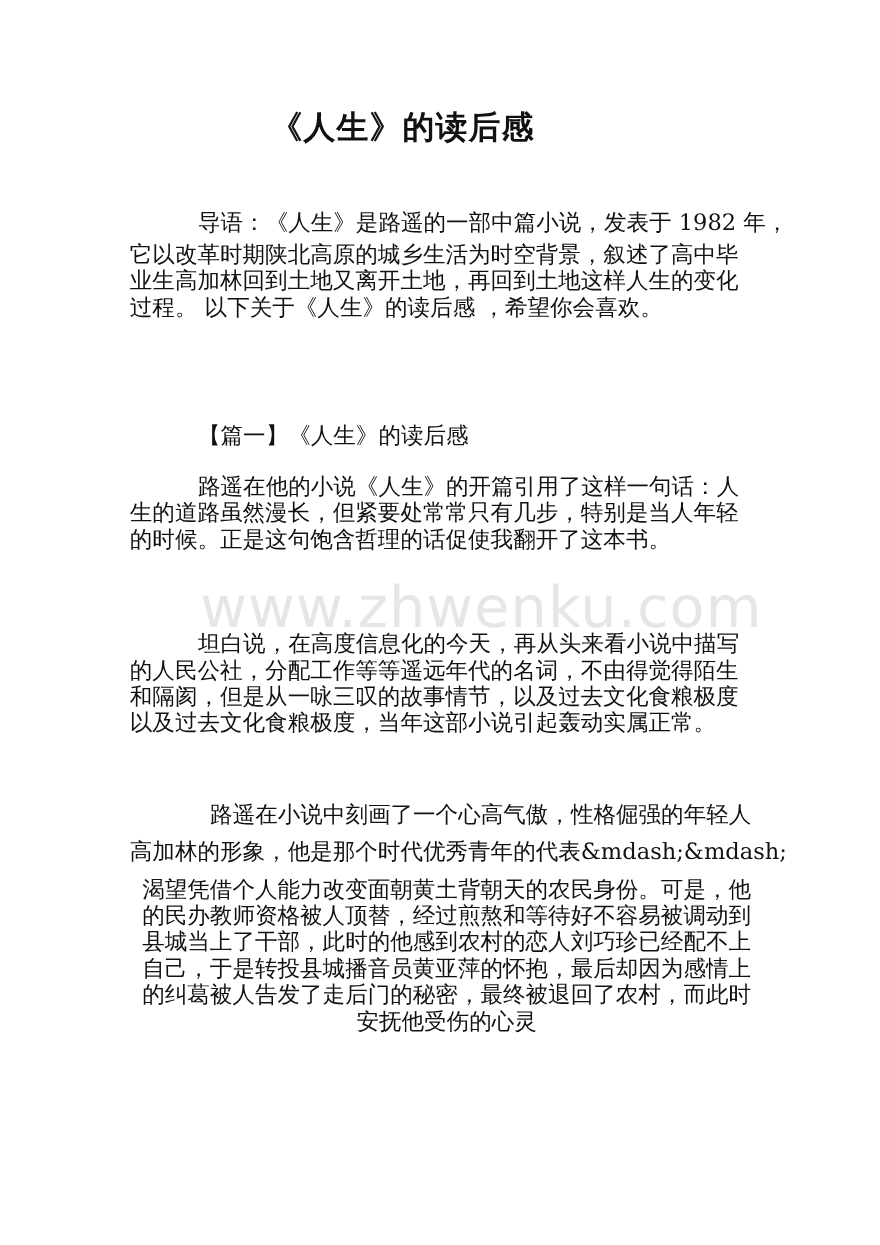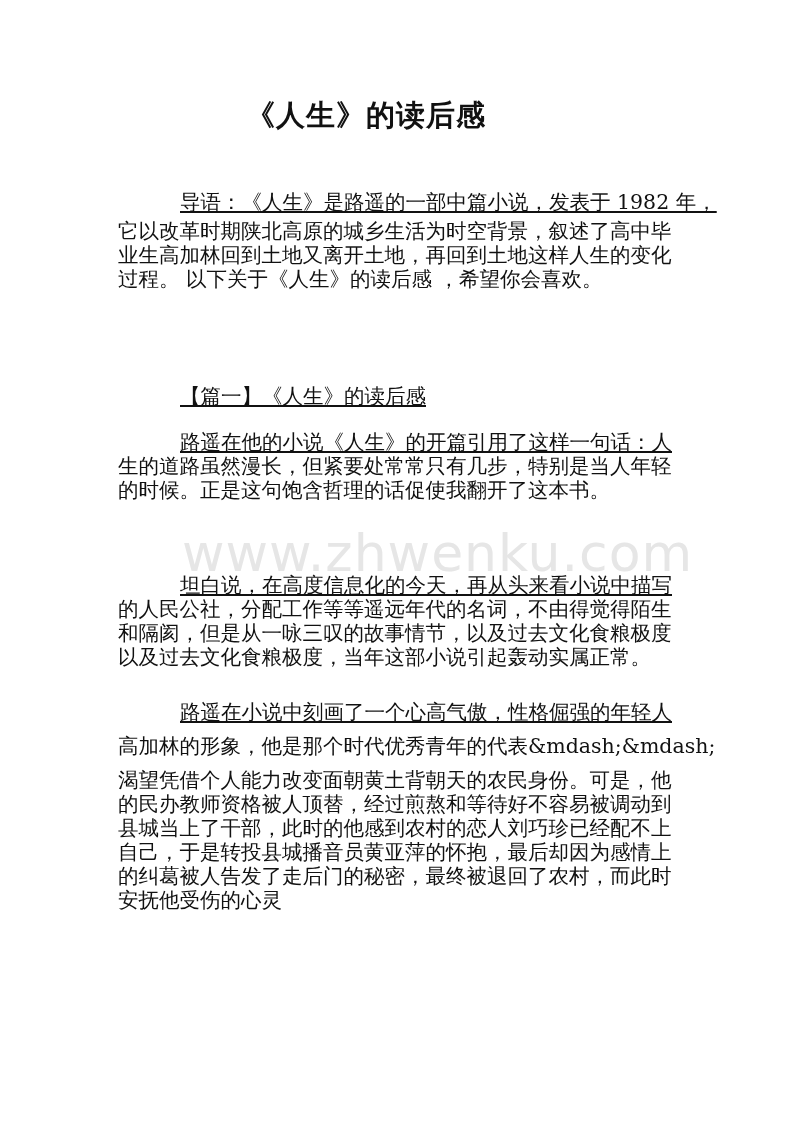--- a/index.html
+++ b/index.html
@@ -3,21 +3,21 @@
   <meta charset="utf-8">
   <style>
     html, body { margin: 0; padding: 0; background: #ffffff; }
     body { width: 800px; height: 1132px; position: relative; overflow: hidden;
            font-family: "DejaVu Serif", "Liberation Serif", serif; color: #111; }
     .title { position: absolute; top: 96px; left: 0; width: 732px; text-align: center;
              font-size: 29px; font-weight: bold; letter-spacing: 1px; }
     .para { position: absolute; left: 118px; width: 576px; font-size: 20.5px;
             line-height: 24px; margin: 0; }
     .line { display: block; white-space: nowrap; }
-    .indent { padding-left: 62px; text-decoration: underline; }
+    .indent { padding-left: 62px; }
     .watermark { position: absolute; top: 523px; left: 182px; font-family: "DejaVu Sans", "Liberation Sans", sans-serif;
                  font-size: 52px; color: #e6e6e6; letter-spacing: 1px; text-align: right; }
   </style>
 </head>
 <body>
 
 <div>
   <div class="title">《人生》的读后感</div>
 
   <div class="para" style="top:190px;">
@@ -39,21 +39,21 @@
 
   <div class="watermark">www.zhwenku.com</div>
 
   <div class="para" style="top:573px;">
     <span class="line indent">坦白说，在高度信息化的今天，再从头来看小说中描写</span>
     <span class="line">的人民公社，分配工作等等遥远年代的名词，不由得觉得陌生</span>
     <span class="line">和隔阂，但是从一咏三叹的故事情节，以及过去文化食粮极度</span>
     <span class="line">以及过去文化食粮极度，当年这部小说引起轰动实属正常。</span>
   </div>
 
-  <div class="para" style="top:700px;">
+  <div class="para" style="top:728px;text-align:center;">
     <span class="line indent">路遥在小说中刻画了一个心高气傲，性格倔强的年轻人</span>
     <span class="line" style="margin-top:10px;">高加林的形象，他是那个时代优秀青年的代表&amp;mdash;&amp;mdash;</span>
     <span class="line" style="margin-top:10px;">渴望凭借个人能力改变面朝黄土背朝天的农民身份。可是，他</span>
     <span class="line">的民办教师资格被人顶替，经过煎熬和等待好不容易被调动到</span>
     <span class="line">县城当上了干部，此时的他感到农村的恋人刘巧珍已经配不上</span>
     <span class="line">自己，于是转投县城播音员黄亚萍的怀抱，最后却因为感情上</span>
     <span class="line">的纠葛被人告发了走后门的秘密，最终被退回了农村，而此时</span>
     <span class="line">安抚他受伤的心灵</span>
   </div>
 </div>

